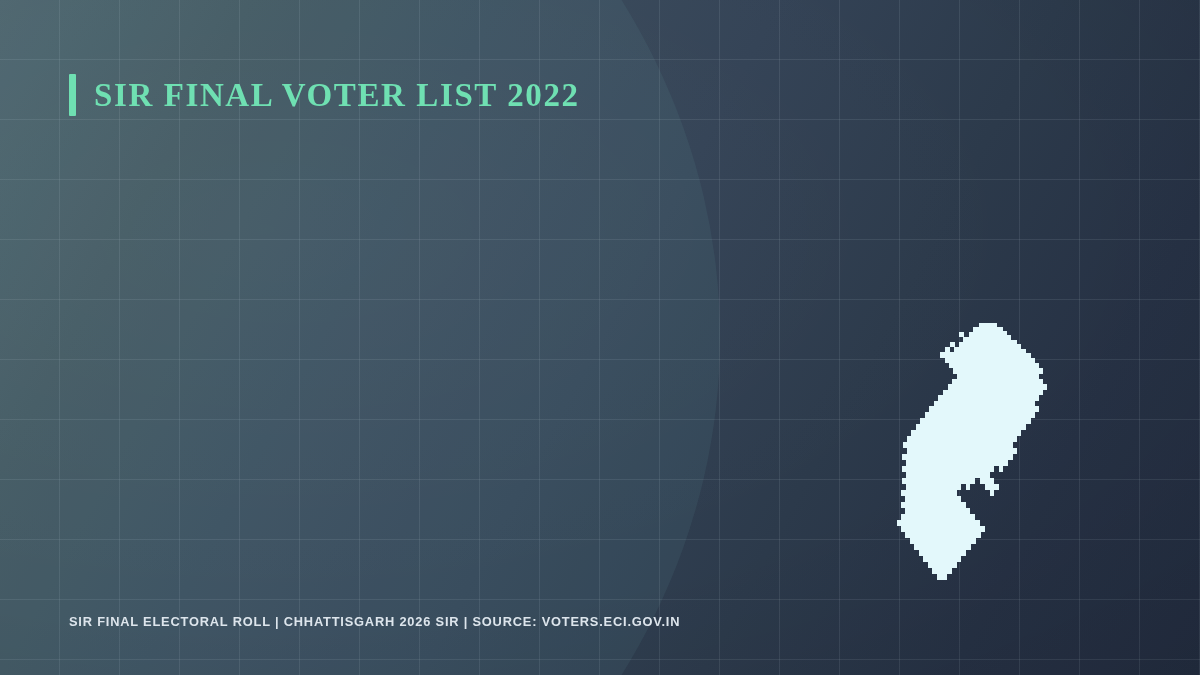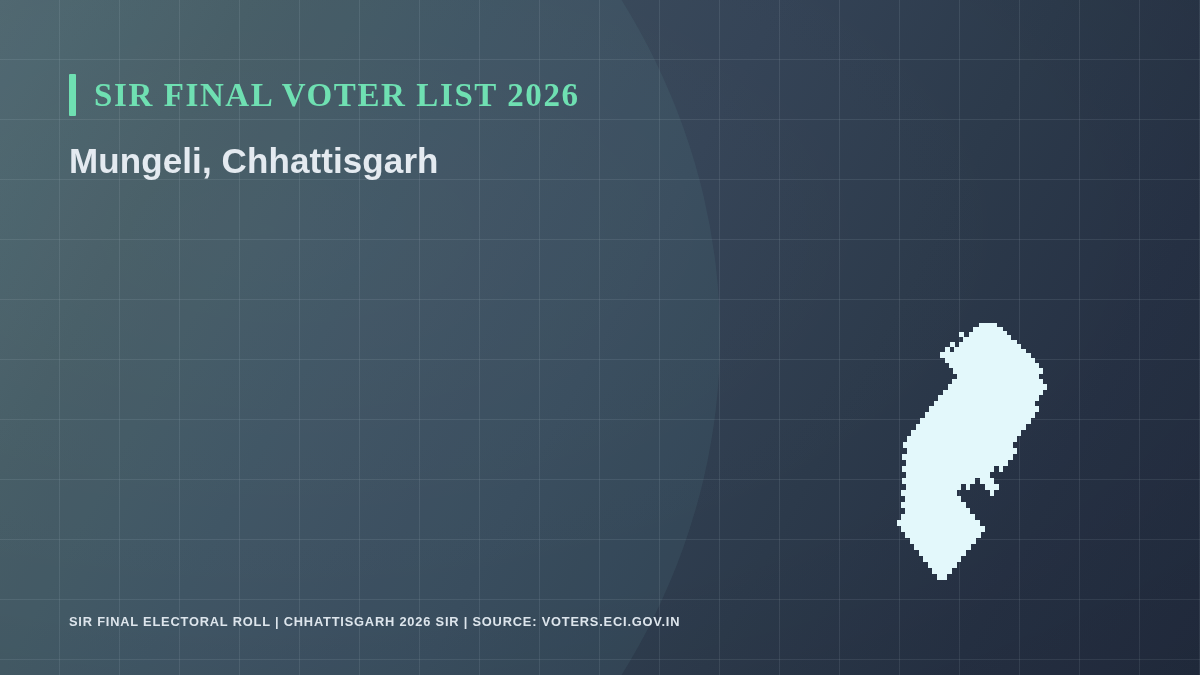--- a/index.html
+++ b/index.html
@@ -130,23 +130,22 @@
 
 <div id="poster">
 
   <div class="arc"></div>
   <div class="grid"></div>
   <div class="vignette"></div>
 
   <div class="content">
     <div class="eyebrow-row">
       <span class="accent-bar"></span>
-      <span class="eyebrow">SIR FINAL VOTER LIST 2026</span>
+      <span class="eyebrow">SIR FINAL VOTER LIST 2022</span>
     </div>
-    <div class="subtitle">Mungeli, Chhattisgarh</div>
   </div>
 
   <div class="footer">SIR FINAL ELECTORAL ROLL | CHHATTISGARH 2026 SIR | SOURCE: VOTERS.ECI.GOV.IN</div>
 
   <div class="map-wrap">
     <svg viewBox="0 0 162 268" xmlns="http://www.w3.org/2000/svg" aria-hidden="true">
       <path fill="#e3f8fb" d="
         M 92 5
         L 104 5 L 104 9 L 110 9 L 110 13 L 114 13 L 114 17 L 118 17
         L 118 22 L 124 22 L 124 26 L 128 26 L 128 31 L 133 31 L 133 35

